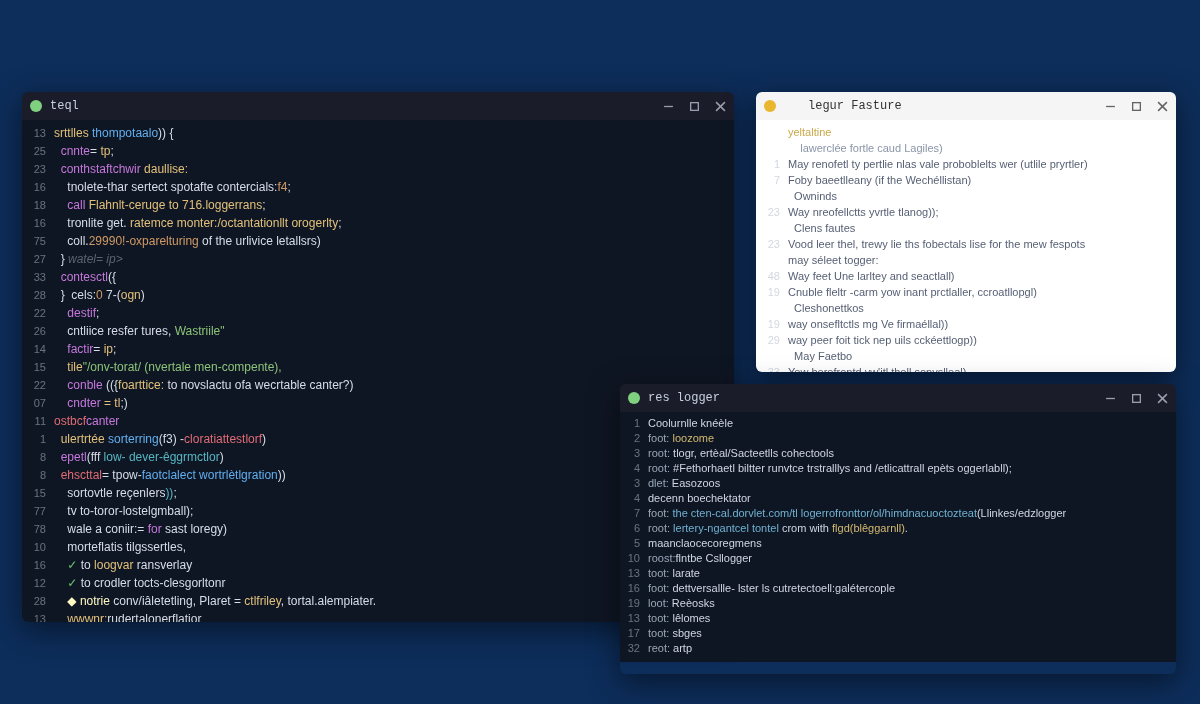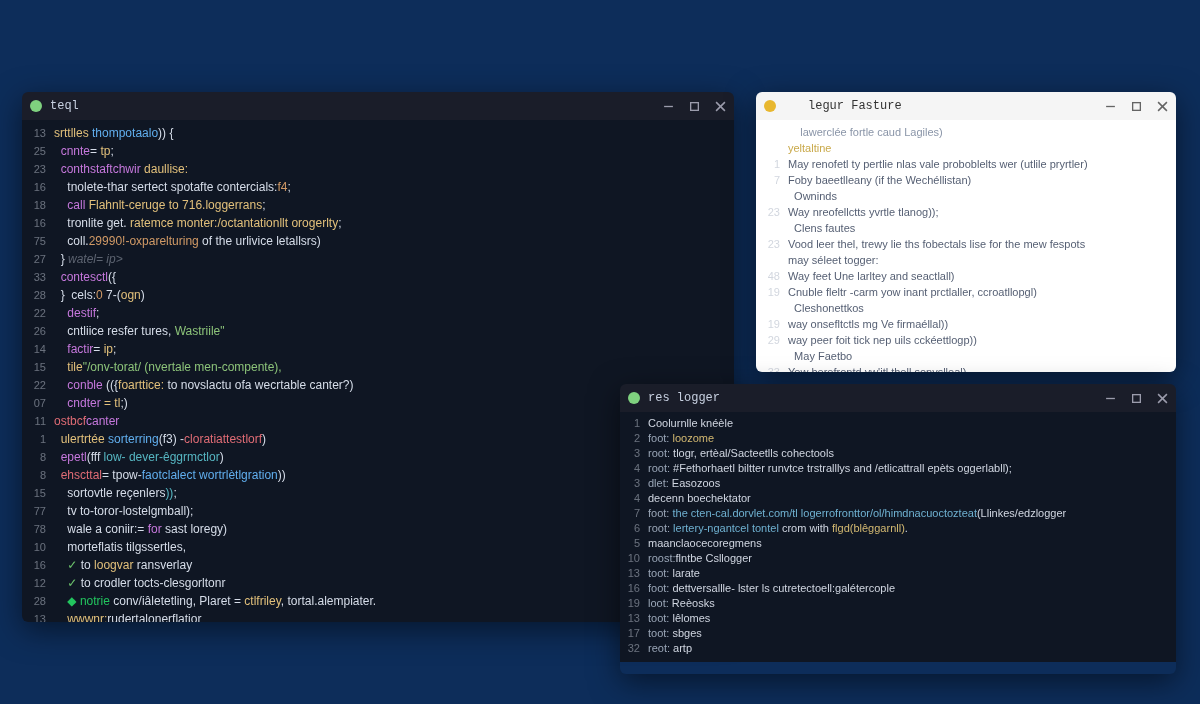--- a/index.html
+++ b/index.html
@@ -58,21 +58,21 @@
   
   .kw { color: #c678dd; }
   .fn { color: #61afef; }
   .str { color: #8cc379; }
   .num { color: #d19a66; }
   .id { color: #e2c07b; }
   .cm { color: #5c6370; font-style: italic; }
   .op { color: #56b6c2; }
   .err { color: #e06c75; }
   .chk { color: #6cc26c; }
-  .warn { color: #22c55e; }
+  .warn { color: #fef9c3; }
   
   .light .editor-body { font-size: 11px; line-height: 16px;}
   .light .gutter { width: 28px; }
   
   .logger .editor-body { font-size: 11px; line-height: 15px; }
   .logger .gutter { width: 28px; }
   .lg-root { color: #9aa6b7; }
   .lg-info { color: #d0d6e1; }
   .lg-path { color: #6fb1d1; }
   .lg-gold { color: #d3b971; }
@@ -155,22 +155,22 @@
         </span>
       <span class="win-btn">
           <svg viewBox="0 0 10 10">
             <line x1="1" y1="1" x2="9" y2="9" stroke="#555" stroke-width="1.4"></line>
             <line x1="9" y1="1" x2="1" y2="9" stroke="#555" stroke-width="1.4"></line>
           </svg>
         </span>
     </div>
   </div>
   <div class="editor-body" id="feature-body" style="padding-left:4px;">
+      <div class="code-line"><span class="gutter"></span><span class="code-content" style="color:#c9a94a;">yeltaltine</span></div>
       <div class="code-line"><span class="gutter"></span><span class="code-content" style="color:#8a95a8;">    lawerclée fortle caud Lagiles)</span></div>
-      <div class="code-line"><span class="gutter"></span><span class="code-content" style="color:#c9a94a;">yeltaltine</span></div>
       <div class="code-line"><span class="gutter">1</span><span class="code-content">May renofetl ty pertlie nlas vale proboblelts wer (utlile pryrtler)</span></div>
       <div class="code-line"><span class="gutter">7</span><span class="code-content">Foby baeetlleany (if the Wechéllistan)</span></div>
       <div class="code-line"><span class="gutter"></span><span class="code-content">  Owninds</span></div>
       <div class="code-line"><span class="gutter">23</span><span class="code-content">Way nreofellctts yvrtle tlanog));</span></div>
       <div class="code-line"><span class="gutter"></span><span class="code-content">  Clens fautes</span></div>
       <div class="code-line"><span class="gutter">23</span><span class="code-content">Vood leer thel, trewy lie ths fobectals lise for the mew fespots</span></div>
       <div class="code-line"><span class="gutter"></span><span class="code-content">may séleet togger:</span></div>
       <div class="code-line"><span class="gutter">48</span><span class="code-content">Way feet Une larltey and seactlall)</span></div>
       <div class="code-line"><span class="gutter">19</span><span class="code-content">Cnuble fleltr -carm yow inant prctlaller, ccroatllopgl)</span></div>
       <div class="code-line"><span class="gutter"></span><span class="code-content">  Cleshonettkos</span></div>

